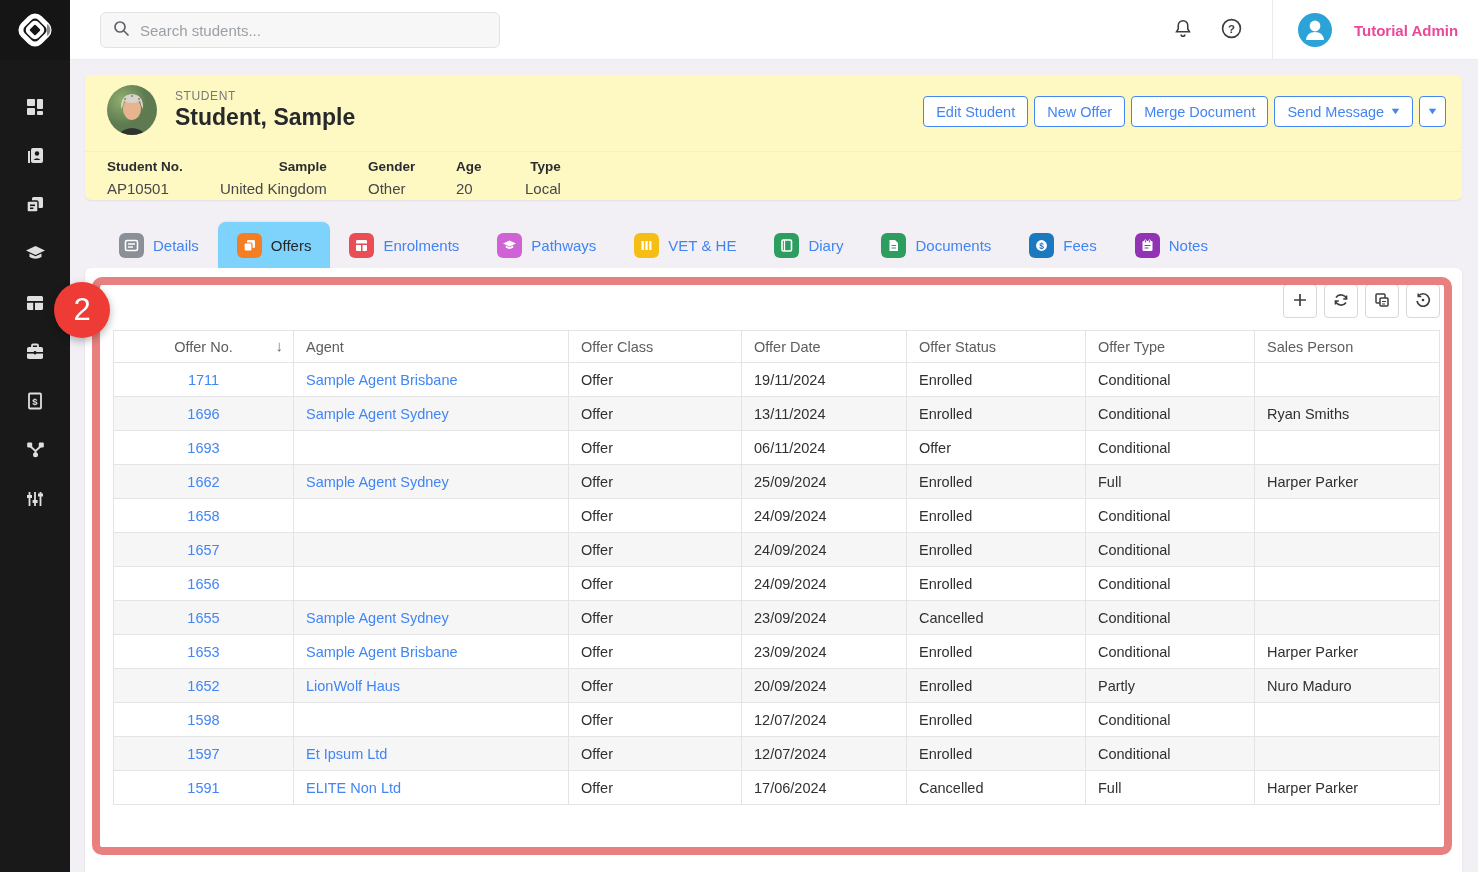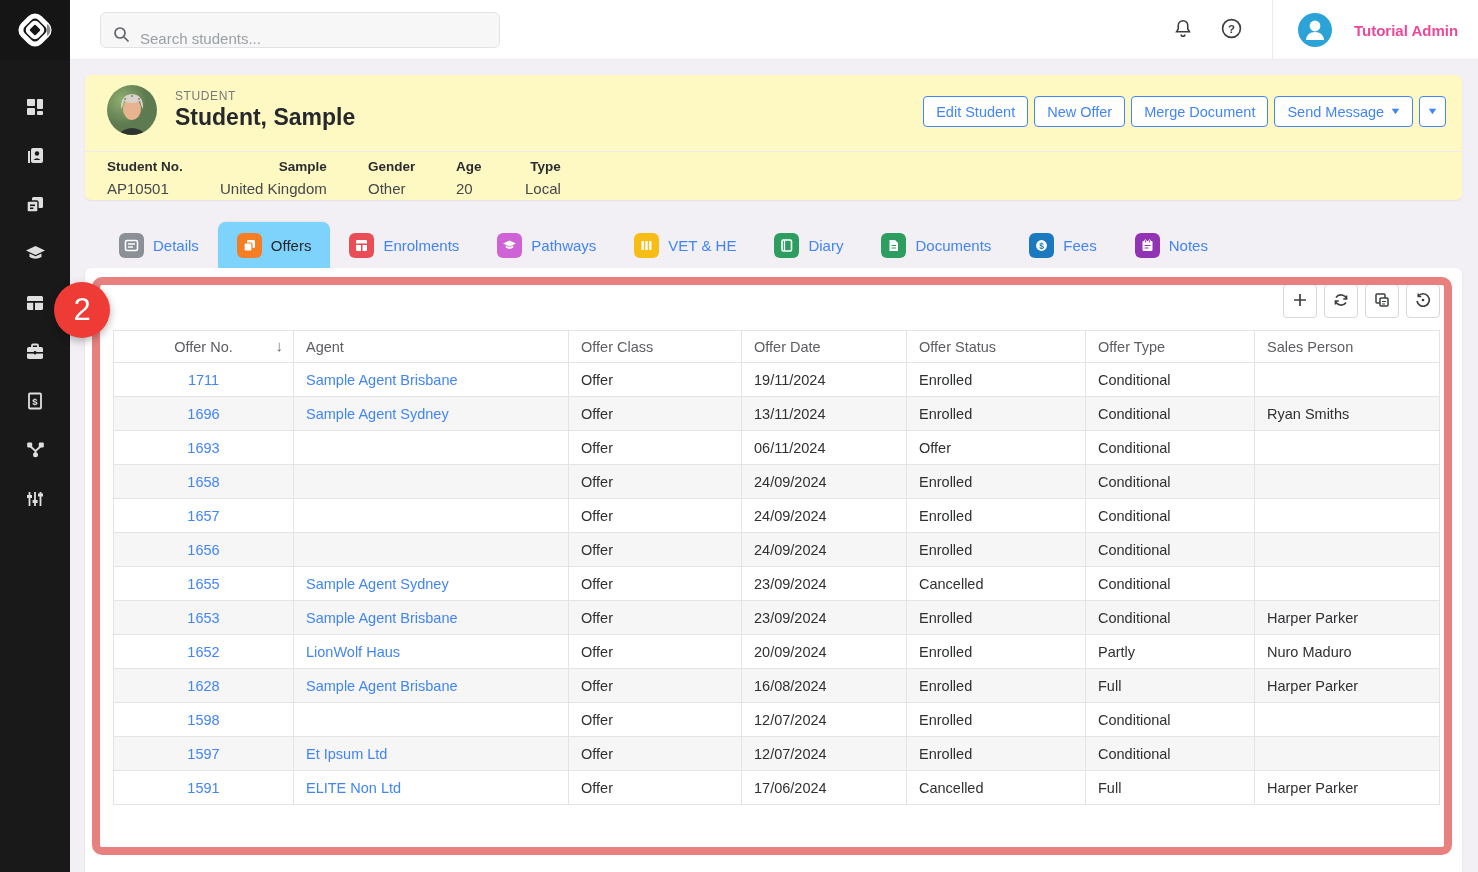--- a/index.html
+++ b/index.html
@@ -8,21 +8,21 @@
 
   
   .sidebar { position:absolute; left:0; top:0; width:70px; height:872px; background:#191919; z-index:20; }
   .logo { width:70px; height:60px; background:#151515; display:flex; align-items:center; justify-content:center; }
   .nav-items { display:flex; flex-direction:column; align-items:center; padding-top:24px; }
   .nav-item { width:70px; height:49px; display:flex; align-items:center; justify-content:center; cursor:pointer; }
   .nav-item svg { opacity:.92; }
 
   
   .topbar { position:absolute; left:70px; top:0; width:1408px; height:60px; background:#ffffff; border-bottom:1px solid #ececee; z-index:10; }
-  .search-box { position:absolute; left:30px; top:12px; width:400px; height:36px; background:#f7f7f8; border:1px solid #e2e2e6; border-radius:6px; display:flex; align-items:flex-end; padding:0 12px; }
+  .search-box { position:absolute; left:30px; top:12px; width:400px; height:36px; background:#f7f7f8; border:1px solid #e2e2e6; border-radius:6px; display:flex; align-items:center; padding:0 12px; }
   .search-box input { border:none; outline:none; background:transparent; font-size:15px; color:#3c4043; width:100%; margin-left:10px; font-family:"Liberation Sans", sans-serif; }
   .search-box input::placeholder { color:#9aa0a6; }
   .tb-icon { position:absolute; top:17px; width:26px; height:26px; display:flex; align-items:center; justify-content:center; cursor:pointer; }
   .tb-divider { position:absolute; left:1202px; top:0; width:1px; height:60px; background:#ebebee; }
   .user-chip { position:absolute; left:1228px; top:13px; display:flex; align-items:center; gap:22px; cursor:pointer; }
   .user-avatar { width:34px; height:34px; border-radius:50%; background:#2ba3d7; display:flex; align-items:center; justify-content:center; }
   .user-name { font-size:15px; font-weight:bold; color:#ec4899; }
 
   
   .student-card { position:absolute; left:85px; top:75px; width:1377px; height:125px; background:#fef9c3; border-radius:6px; box-shadow:0 1px 2px rgba(0,0,0,.07); z-index:2; }
@@ -415,20 +415,29 @@
   <tr>
     <td class="c-num"><span class="cell-link">1693</span></td>
     <td><span></span></td>
     <td><span>Offer</span></td>
     <td><span>06/11/2024</span></td>
     <td><span>Offer</span></td>
     <td><span>Conditional</span></td>
     <td><span></span></td>
   </tr>
 
+  <tr>
+    <td class="c-num"><span class="cell-link">1662</span></td>
+    <td><span class="cell-link">Sample Agent Sydney</span></td>
+    <td><span>Offer</span></td>
+    <td><span>25/09/2024</span></td>
+    <td><span>Enrolled</span></td>
+    <td><span>Full</span></td>
+    <td><span>Harper Parker</span></td>
+  </tr>
 
   <tr>
     <td class="c-num"><span class="cell-link">1658</span></td>
     <td><span></span></td>
     <td><span>Offer</span></td>
     <td><span>24/09/2024</span></td>
     <td><span>Enrolled</span></td>
     <td><span>Conditional</span></td>
     <td><span></span></td>
   </tr>
@@ -476,29 +485,20 @@
   <tr>
     <td class="c-num"><span class="cell-link">1652</span></td>
     <td><span class="cell-link">LionWolf Haus</span></td>
     <td><span>Offer</span></td>
     <td><span>20/09/2024</span></td>
     <td><span>Enrolled</span></td>
     <td><span>Partly</span></td>
     <td><span>Nuro Maduro</span></td>
   </tr>
 
-  <tr>
-    <td class="c-num"><span class="cell-link">1628</span></td>
-    <td><span class="cell-link">Sample Agent Brisbane</span></td>
-    <td><span>Offer</span></td>
-    <td><span>16/08/2024</span></td>
-    <td><span>Enrolled</span></td>
-    <td><span>Full</span></td>
-    <td><span>Harper Parker</span></td>
-  </tr>
 
   <tr>
     <td class="c-num"><span class="cell-link">1598</span></td>
     <td><span></span></td>
     <td><span>Offer</span></td>
     <td><span>12/07/2024</span></td>
     <td><span>Enrolled</span></td>
     <td><span>Conditional</span></td>
     <td><span></span></td>
   </tr>

